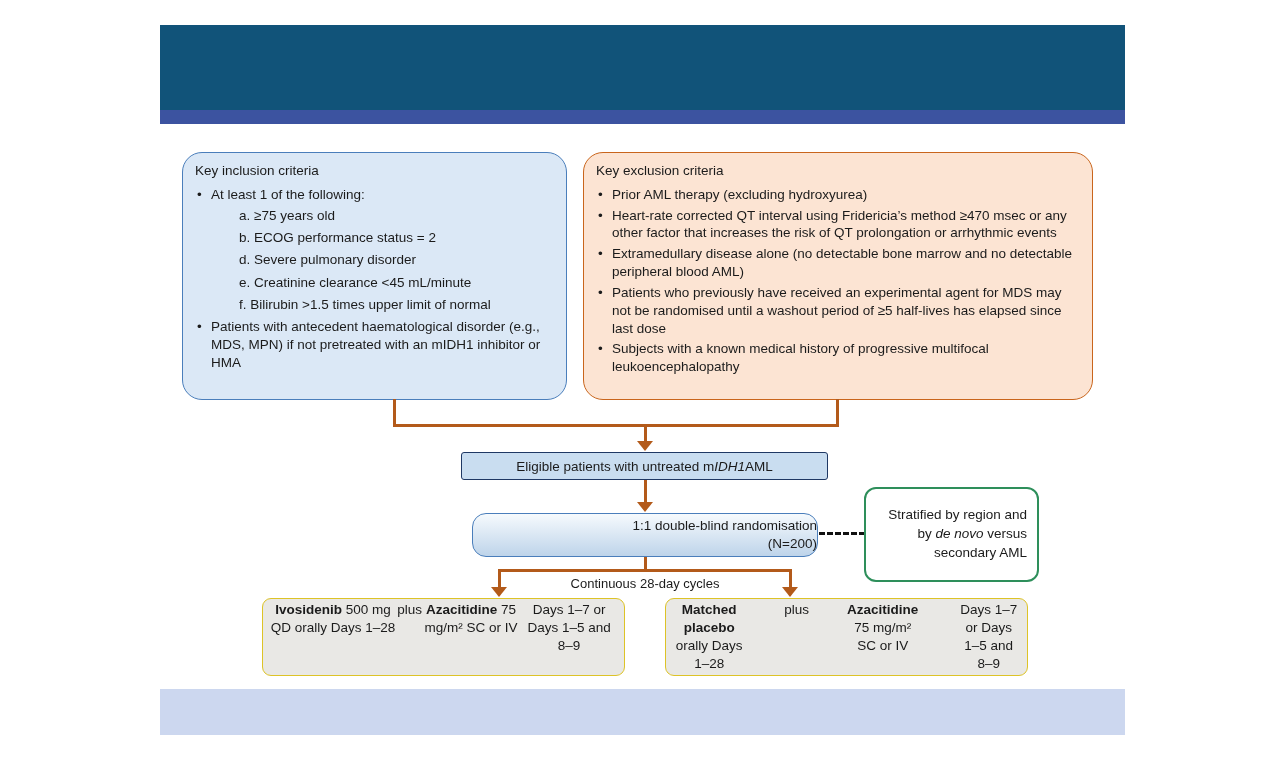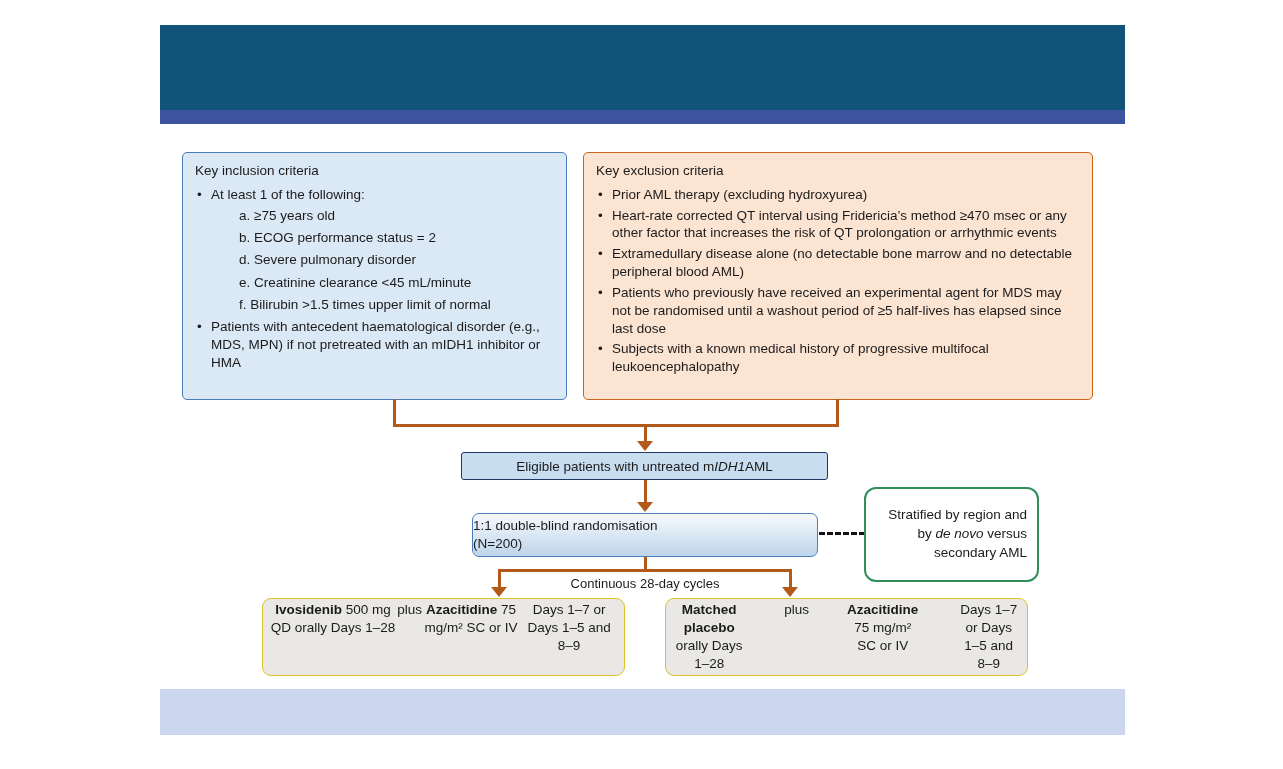--- a/index.html
+++ b/index.html
@@ -5,21 +5,21 @@
   html,body{margin:0;padding:0;background:#ffffff;}
   body{font-family:"Liberation Sans", sans-serif; color:#1b1b1b;}
   .canvas{position:relative;width:1283px;height:769px;background:#ffffff;overflow:hidden;}
 
   
   .header-bar{position:absolute;left:160px;top:25px;width:965px;height:85px;background:#115379;}
   .header-strip{position:absolute;left:160px;top:110px;width:965px;height:14px;background:#3c53a0;}
   .footer-bar{position:absolute;left:160px;top:689px;width:965px;height:46px;background:#ccd7ef;}
 
   
-  .crit-box{position:absolute;border-radius:5px;font-size:13.5px;line-height:1.32;
+  .crit-box{position:absolute;border-radius:20px;font-size:13.5px;line-height:1.32;
             padding:9px 12px 8px 12px;box-sizing:border-box;}
   .inclusion{left:182px;top:152px;width:385px;height:248px;background:#dbe8f6;border:1.5px solid #4a7ebb;}
   .exclusion{left:583px;top:152px;width:510px;height:248px;background:#fce4d3;border:1.5px solid #c9651c;}
   .crit-title{margin-bottom:6px;}
   .bullet-row{display:flex;margin-bottom:3px;}
   .dot{flex:0 0 16px;width:16px;padding-left:2px;box-sizing:border-box;}
   .sub-item{padding-left:44px;margin-bottom:4.5px;}
 
   
   .cline{position:absolute;background:#b35a1a;}
@@ -39,22 +39,22 @@
   .ah3{left:491px;top:587px;}
   .ah4{left:782px;top:587px;}
   .dashed-link{position:absolute;left:819px;top:532px;width:46px;height:0;border-top:3px dashed #111111;}
 
   
   .eligible-box{position:absolute;left:461px;top:452px;width:367px;height:28px;
     background:#c9ddf0;border:1.2px solid #1f3864;border-radius:3px;
     display:flex;align-items:center;justify-content:center;font-size:13.5px;box-sizing:border-box;}
   .random-box{position:absolute;left:472px;top:513px;width:346px;height:44px;
     background:linear-gradient(180deg,#f6fafd 0%,#bed4ea 100%);
-    border:1.5px solid #4a7ebb;border-radius:7px;
-    display:flex;flex-direction:column;justify-content:center;text-align:left;
+    border:1.5px solid #4a7ebb;border-radius:14px;
+    display:flex;flex-direction:column;justify-content:center;text-align:right;
     font-size:13.5px;line-height:1.35;box-sizing:border-box;}
   .strat-box{position:absolute;left:864px;top:487px;width:175px;height:95px;
     background:#ffffff;border:2px solid #2e8f5b;border-radius:12px;
     display:flex;align-items:center;justify-content:center;text-align:right;
     font-size:13.5px;line-height:1.4;padding:6px 10px;box-sizing:border-box;}
   .cycles-label{position:absolute;left:545px;top:576px;width:200px;text-align:center;font-size:13px;}
   .arm-box{position:absolute;top:598px;width:363px;height:78px;background:#e9e8e5;
     border:1.5px solid #ddc327;border-radius:9px;
     display:flex;flex-direction:row;justify-content:center;text-align:center;
     font-size:13.5px;line-height:1.33;box-sizing:border-box;padding:2px 6px;}

